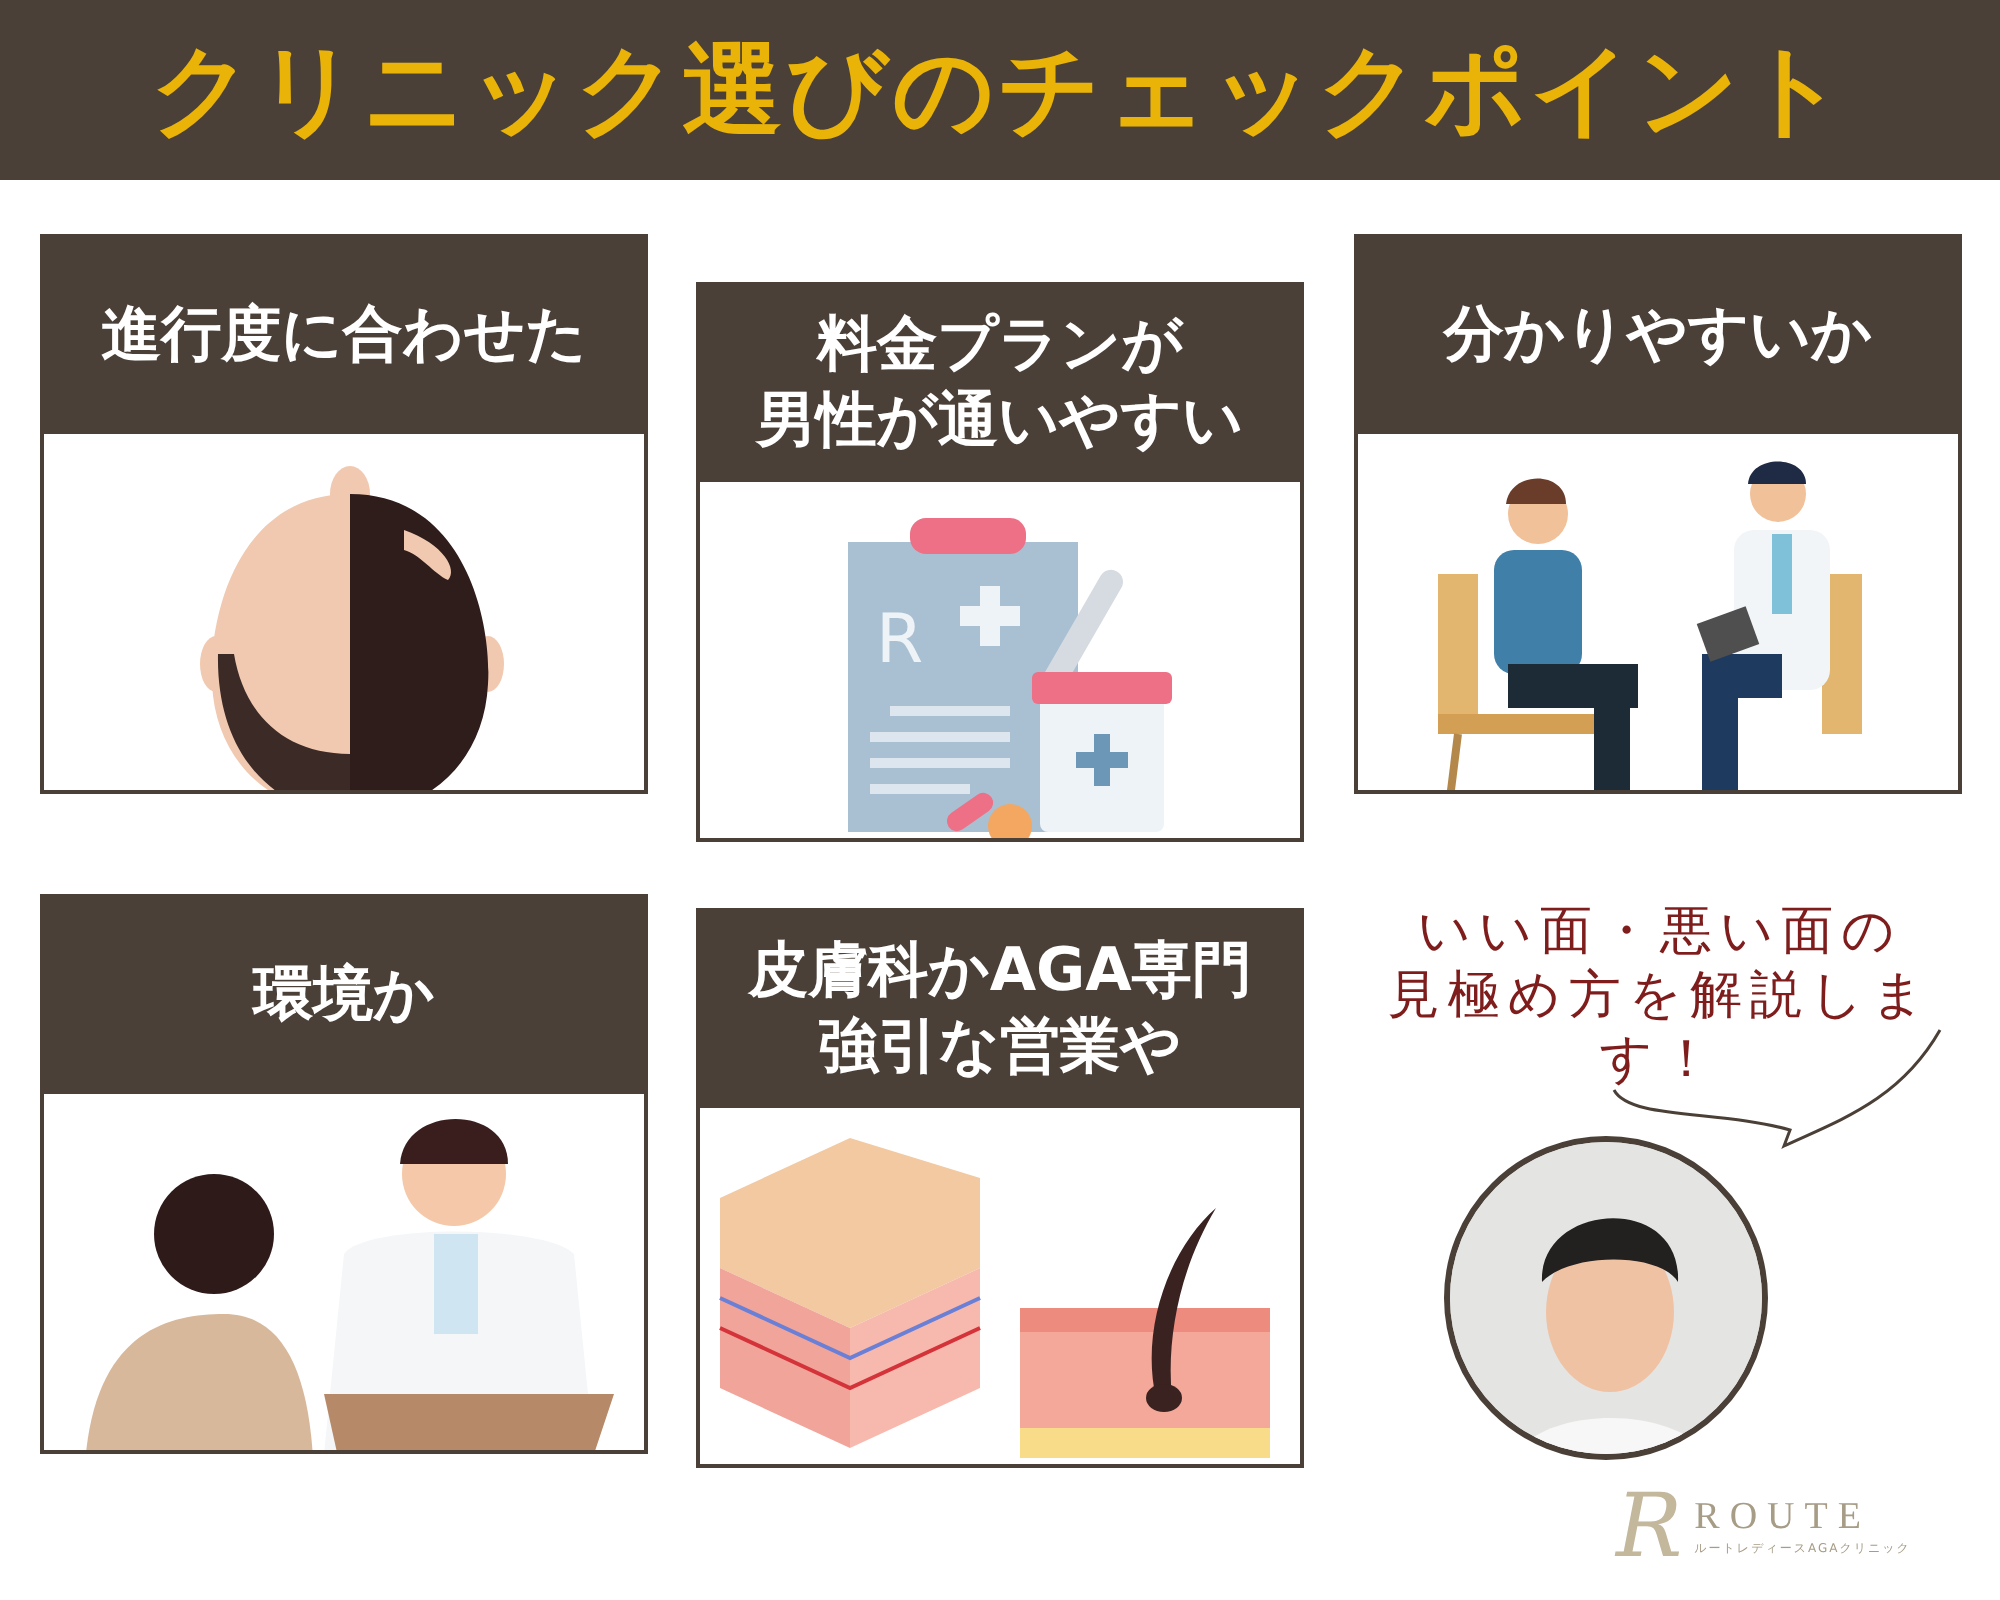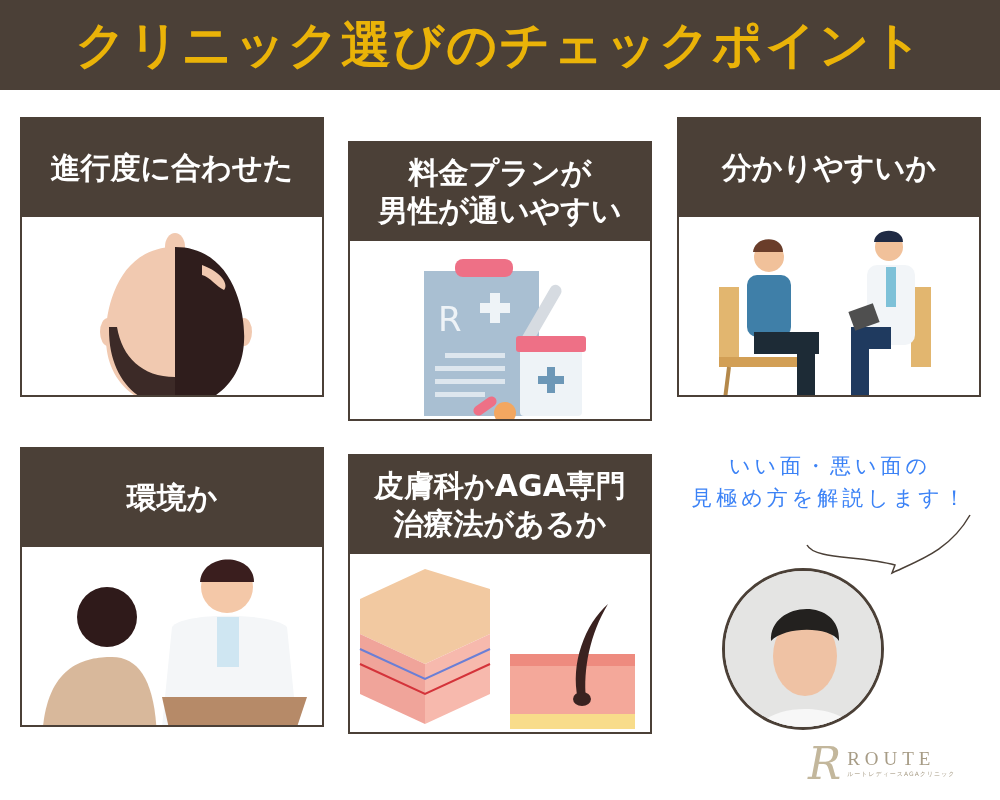--- a/index.html
+++ b/index.html
@@ -2,21 +2,21 @@
 <html><head>
 <meta charset="utf-8">
 <style>
   * { box-sizing: border-box; margin: 0; padding: 0; }
   body { width: 1000px; height: 800px; background: #ffffff; font-family: "DejaVu Sans", "Liberation Sans", sans-serif; position: relative; overflow: hidden; }
   .banner { position: absolute; left: 0; top: 0; width: 1000px; height: 90px; background: #4b4037; display: flex; align-items: center; justify-content: center; }
   .banner h1 { color: #eab308; font-size: 50px; font-weight: bold; letter-spacing: 2px; }
   .card { position: absolute; width: 304px; height: 280px; border: 2px solid #4b4037; background: #fff; overflow: hidden; }
   .card .head { height: 98px; background: #4b4037; color: #fff; display: flex; flex-direction: column; align-items: center; justify-content: center; font-weight: bold; font-size: 30px; line-height: 38px; text-align: center; }
   .card .art { position: relative; height: 200px; }
-  .bubble { position: absolute; left: 680px; top: 450px; width: 300px; text-align: center; color: #3b82f6; font-size: 21px; line-height: 32px; letter-spacing: 4px; }
+  .bubble { position: absolute; left: 680px; top: 450px; width: 300px; text-align: center; color: #7f1d1d; font-size: 26px; line-height: 32px; letter-spacing: 4px; }
   .photo { position: absolute; left: 722px; top: 568px; width: 162px; height: 162px; border-radius: 50%; border: 3px solid #4b4037; background: #dcdcdc; overflow: hidden; }
   .logo { position: absolute; left: 808px; top: 738px; display: flex; align-items: center; gap: 6px; color: #a79c86; }
   .logo .r { font-family: "DejaVu Serif", serif; font-size: 44px; font-style: italic; color: #c3b79c; }
   .logo .name { font-family: "Liberation Serif", serif; font-size: 19px; letter-spacing: 5px; }
   .logo .sub { font-size: 6px; letter-spacing: 1px; }
 </style>
 </head>
 <body>
 
 <div class="banner">
@@ -109,21 +109,21 @@
       <path d="M140 150 L285 150 L270 195 L150 195 Z" fill="#b68a68"></path>
       <path d="M20 200 C20 120 60 110 90 110 C120 110 135 140 135 200 Z" fill="#d8b89b"></path>
       <circle cx="85" cy="70" r="30" fill="#2f1a1a"></circle>
     </svg>
   </div>
 </div>
 
 <div class="card" style="left:348px;top:430px;margin-top:24px;">
   <div class="head">
     <span>皮膚科かAGA専門</span>
-    <span>治療法があるか</span>
+    <span>強引な営業や</span>
   </div>
   <div class="art">
     <svg width="300" height="200" viewBox="0 0 300 200">
       <path d="M10 45 L75 15 L140 35 L140 80 L75 110 L10 80 Z" fill="#f2c9a1"></path>
       <path d="M10 80 L75 110 L75 170 L10 140 Z" fill="#f0a49a"></path>
       <path d="M75 110 L140 80 L140 140 L75 170 Z" fill="#f7b9ad"></path>
       <path d="M10 95 L75 125 L140 95" stroke="#6a7fd6" stroke-width="2" fill="none"></path>
       <path d="M10 110 L75 140 L140 110" stroke="#d4333a" stroke-width="2" fill="none"></path>
       <rect x="160" y="100" width="125" height="70" rx="4" fill="#f4a89a"></rect>
       <rect x="160" y="100" width="125" height="12" fill="#ee8b7f"></rect>

